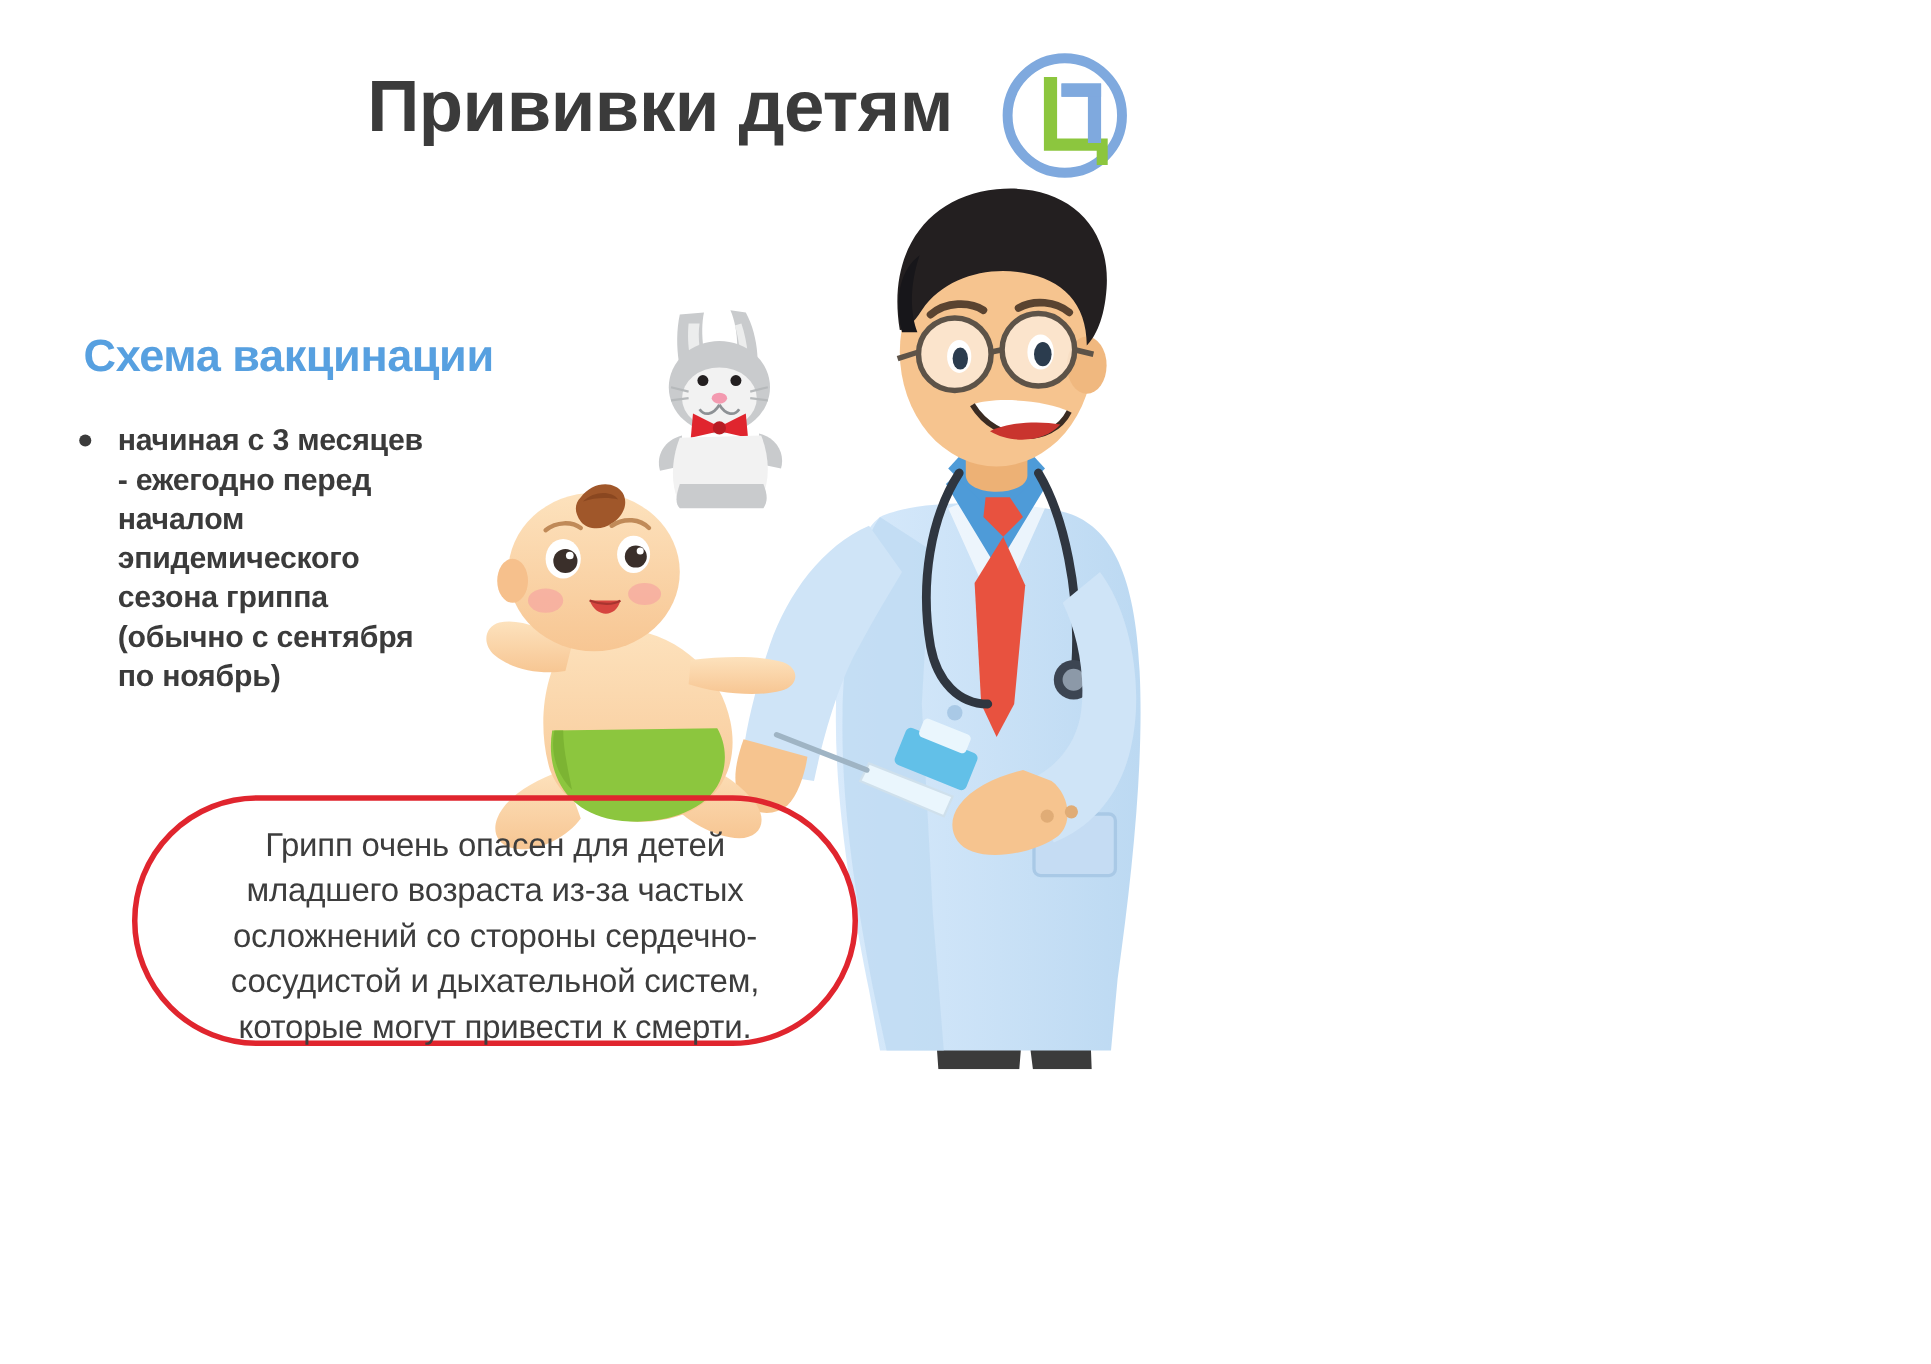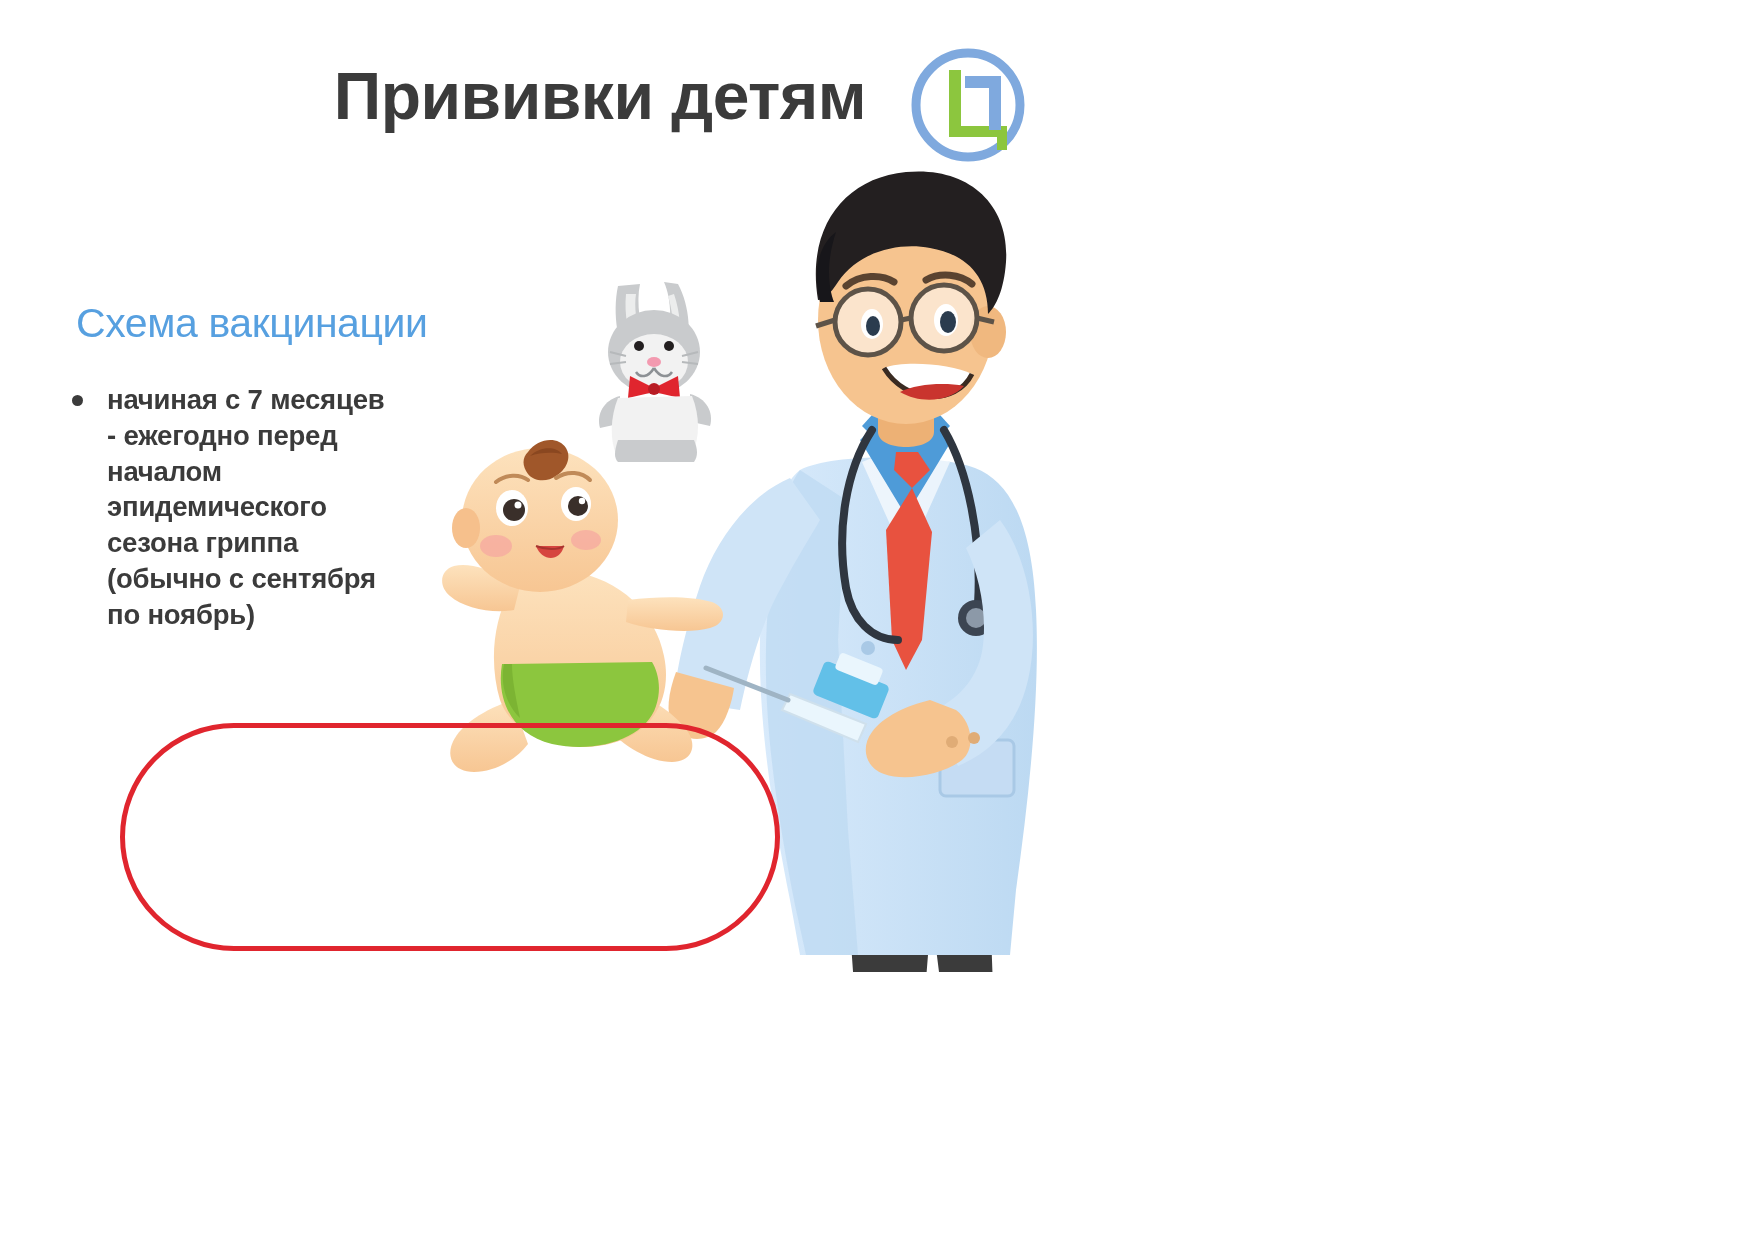--- a/index.html
+++ b/index.html
@@ -44,21 +44,21 @@
     color: #8cc63e;
     line-height: 1.05;
     letter-spacing: -1px;
     white-space: nowrap;
   }
   .section-heading {
     position: absolute;
     left: 76px;
     top: 300px;
     font-size: 41px;
-    font-weight: normal;
+    font-weight: bold;
     color: #57a0e0;
     letter-spacing: -0.4px;
     white-space: nowrap;
   }
 
   
   .bullets {
     position: absolute;
     left: 72px;
     top: 382px;
@@ -309,25 +309,30 @@
     <path d="M60 34 L96 34 L96 46 L60 46 Z" fill="#7fa9de"></path>
   </svg>
 
   <div class="title-main">Прививки детям</div>
 
   <div class="section-heading">Схема вакцинации</div>
 
   <div class="bullets">
     <div class="bullet-row">
       <span class="bullet-dot"></span>
-      <span class="bullet-text">начиная с 7 месяцев
+      <span class="bullet-text">начиная с 3 месяцев
 - ежегодно перед
 началом
 эпидемического
 сезона гриппа
 (обычно с сентября
 по ноябрь)</span>
     </div>
   </div>
 
   <div class="callout"></div>
+  <div class="callout-text">Грипп очень опасен для детей
+младшего возраста из-за частых
+осложнений со стороны сердечно-
+сосудистой и дыхательной систем,
+которые могут привести к смерти.</div>
 
 </div>
 
 </body></html>

